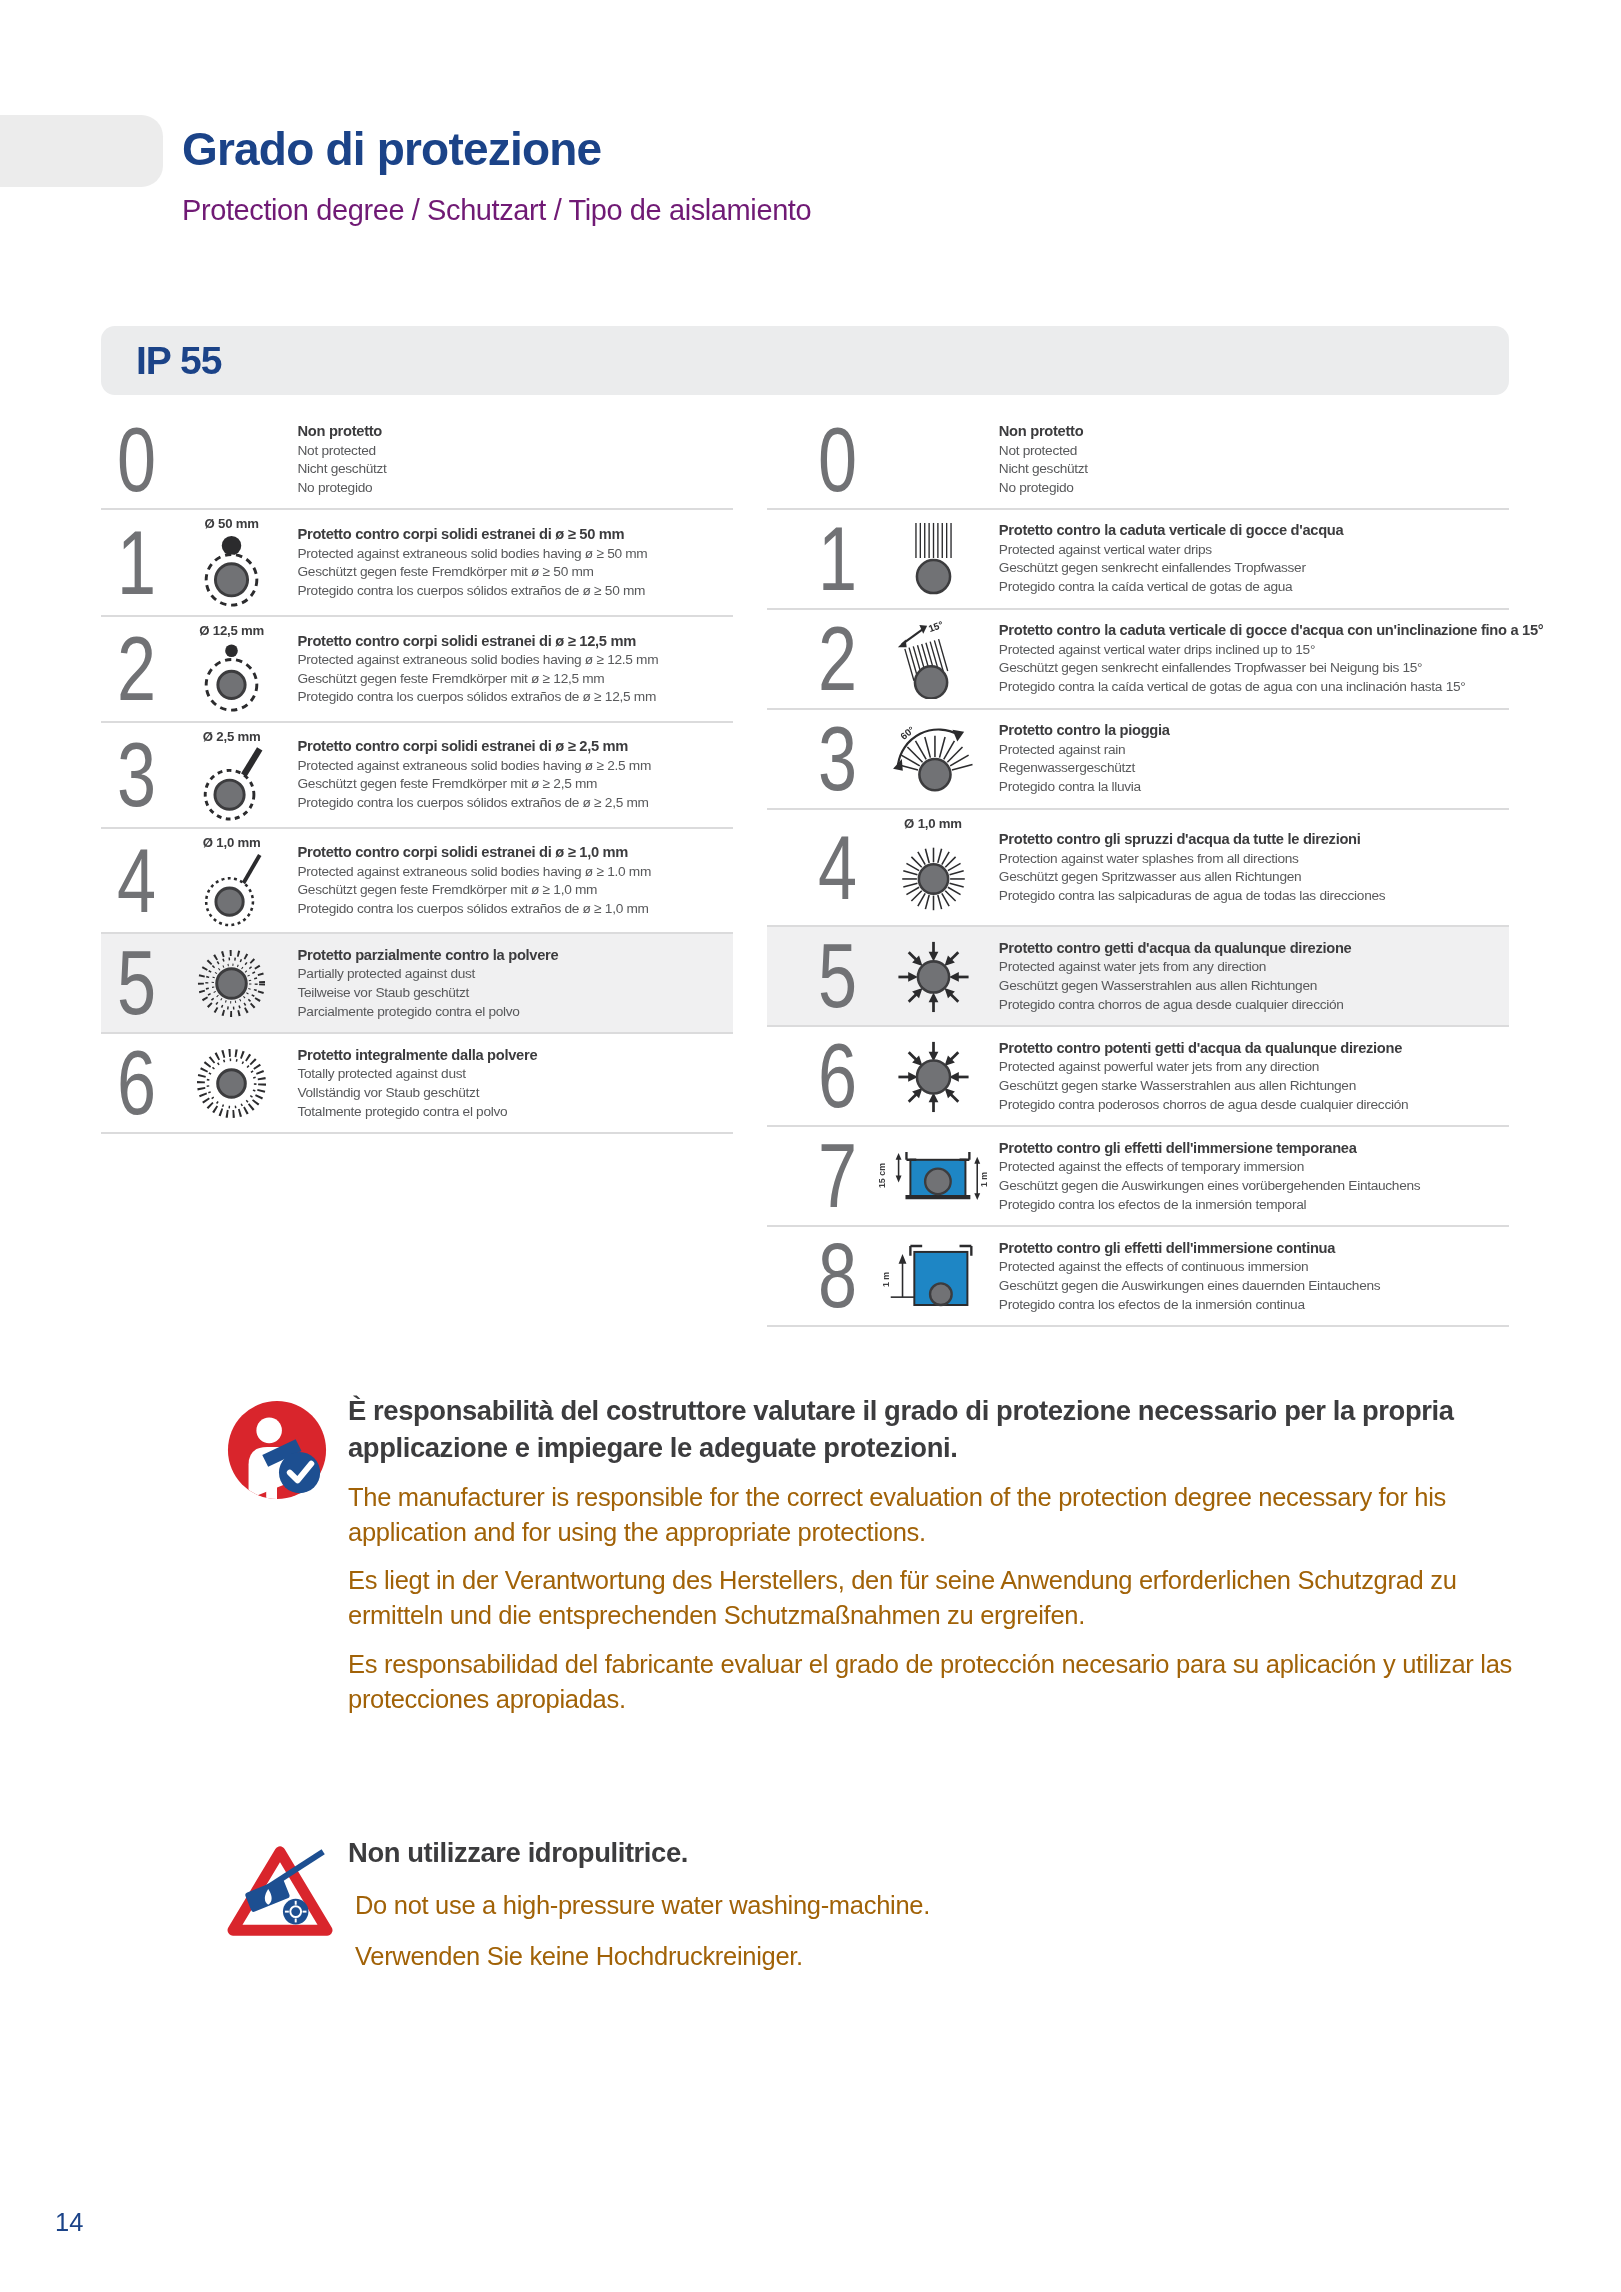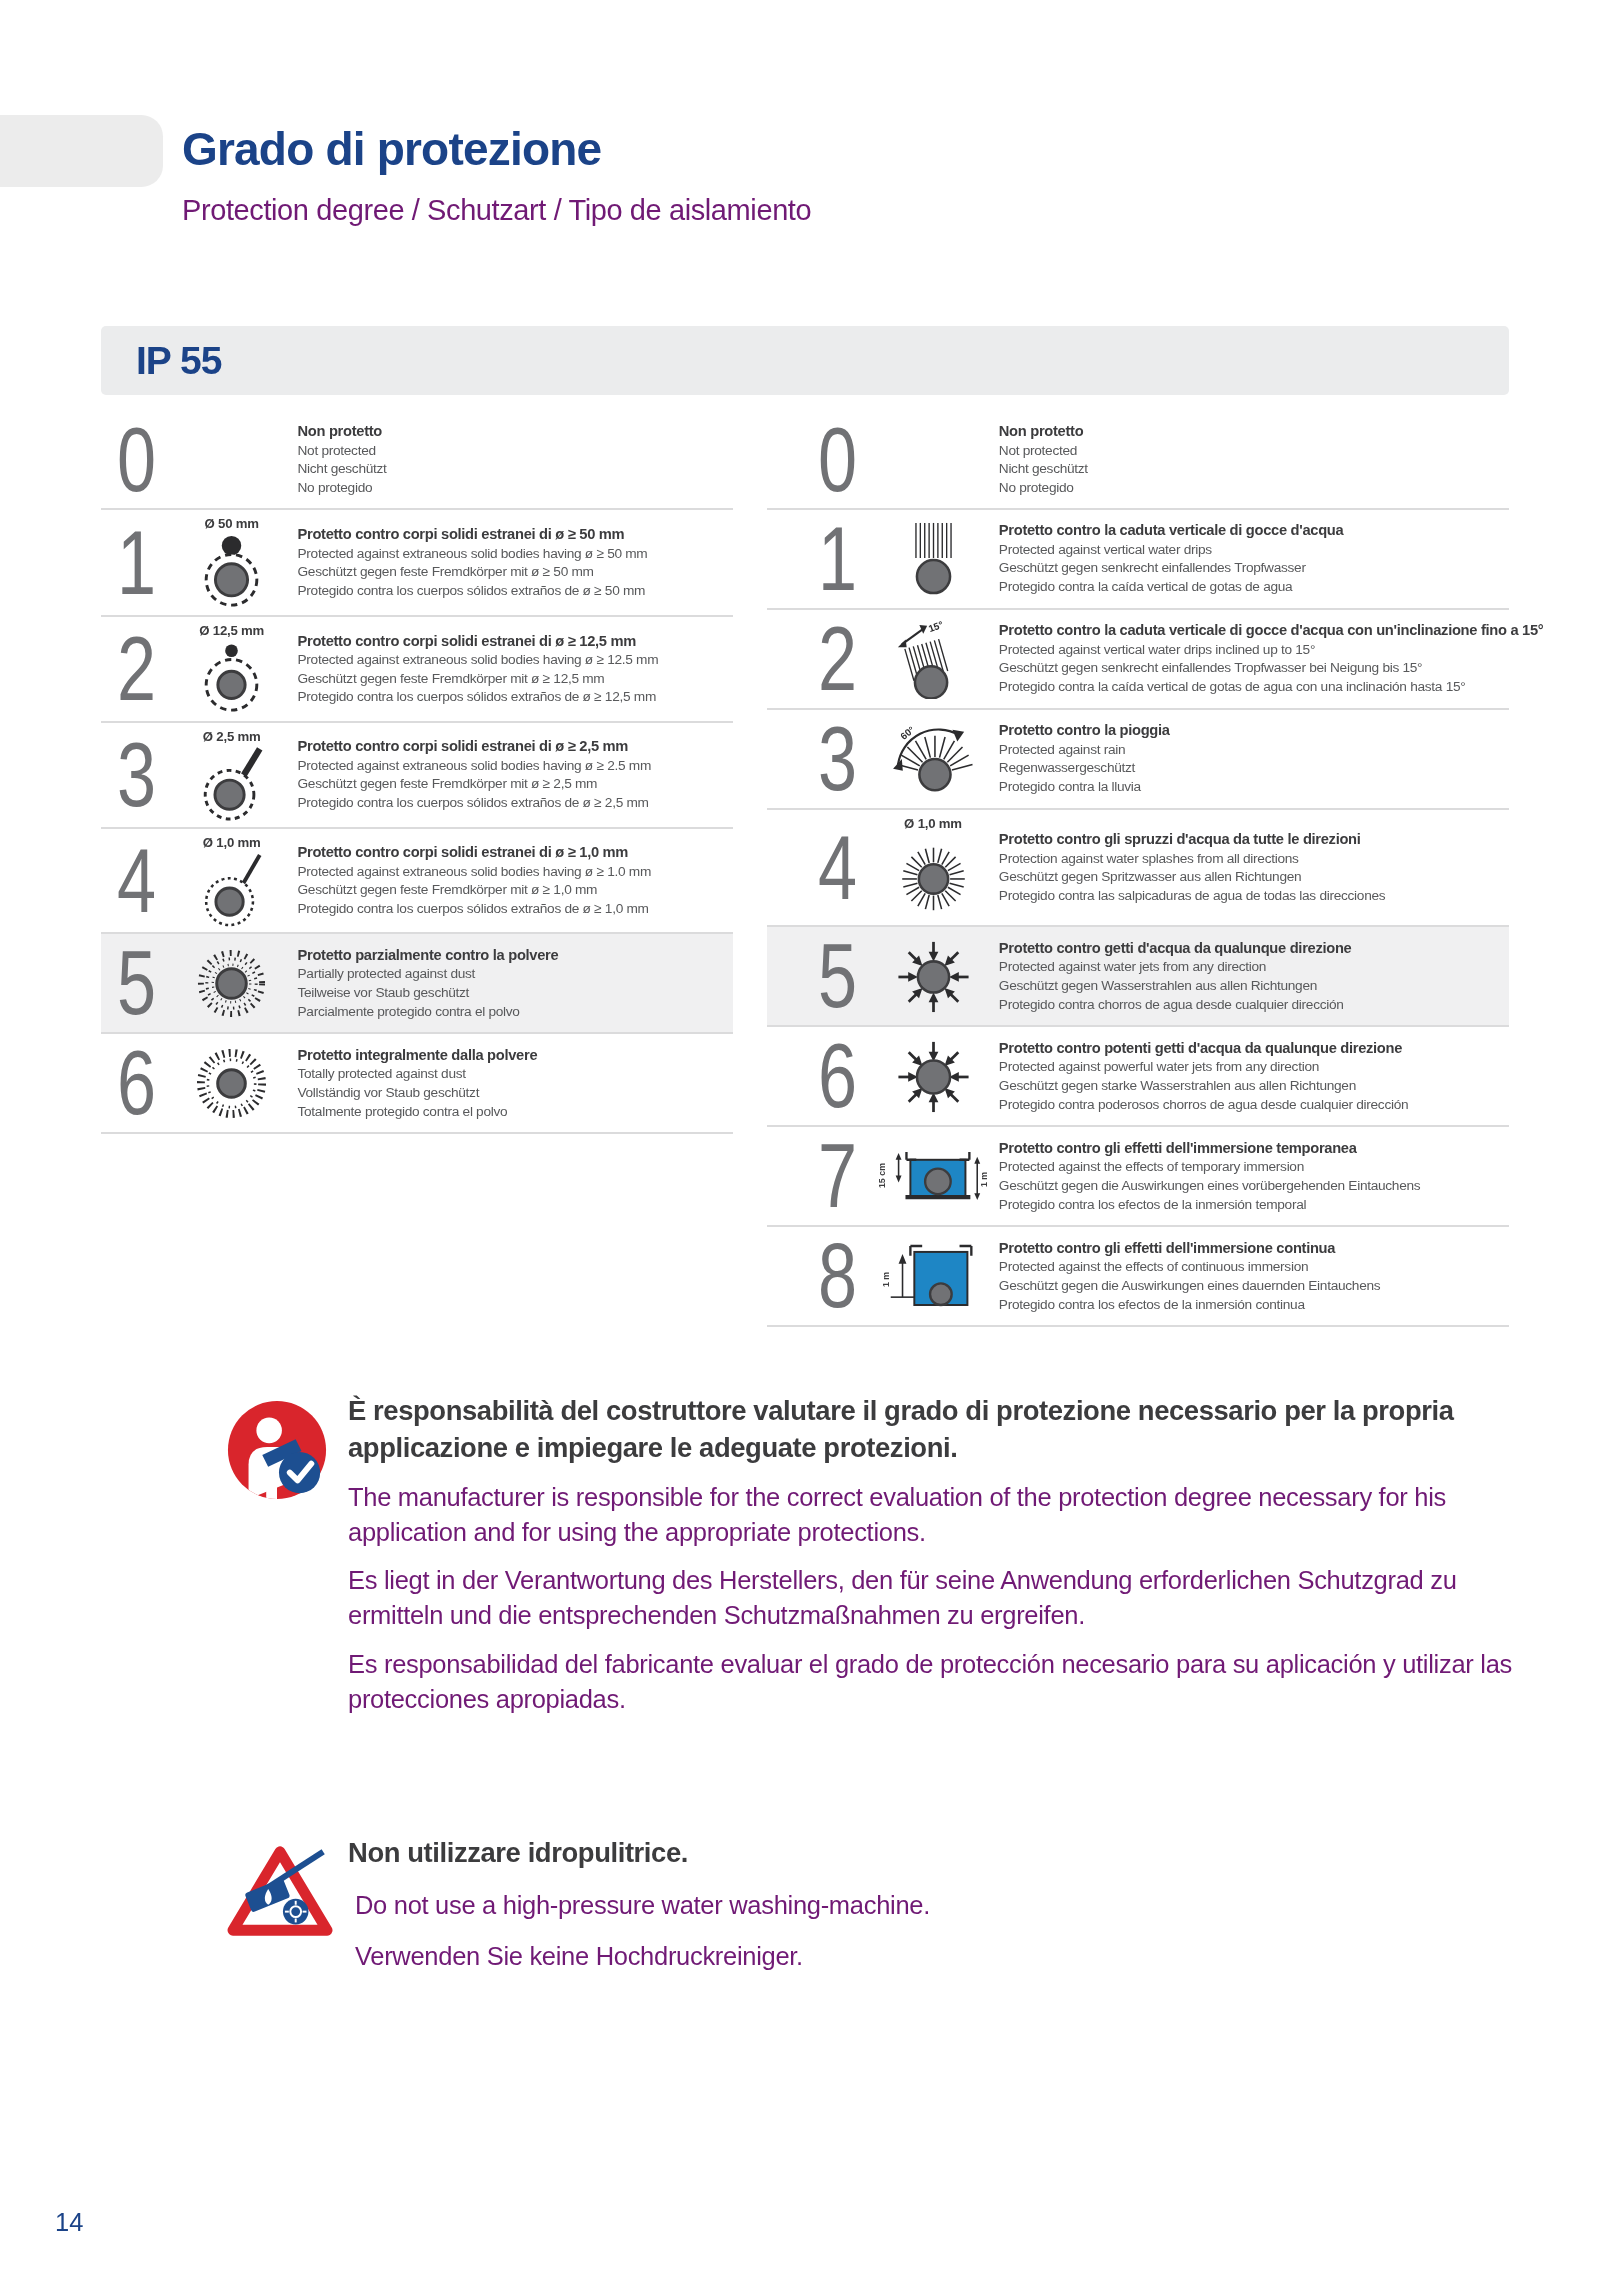--- a/index.html
+++ b/index.html
@@ -7,21 +7,21 @@
        font-family:"Liberation Sans",sans-serif;color:#58595b;overflow:hidden;}
 
   .side-tab{position:absolute;left:0;top:115px;width:163px;height:72px;
             background:#ececec;border-radius:0 21.6px 21.6px 0;}
   .title{position:absolute;left:182px;top:122px;font-size:46px;font-weight:bold;
          color:#1b4388;letter-spacing:-0.8px;}
   .subtitle{position:absolute;left:182px;top:194px;font-size:29px;color:#701a75;
             letter-spacing:-0.4px;}
 
   .ip-bar{position:absolute;left:101px;top:326px;width:1408px;height:69px;
-          background:#ebeced;border-radius:5px;display:flex;align-items:center;}
+          background:#ebeced;border-radius:14px;display:flex;align-items:center;}
   .ip-bar .ip{color:#1b4388;font-weight:bold;font-size:39px;margin-left:35px;letter-spacing:-1px;}
 
   .table{position:absolute;left:101px;top:412px;width:1408px;display:flex;gap:34px;align-items:flex-start;}
   .col{display:flex;flex-direction:column;}
   .col-left{width:632px;}
   .col-right{width:742px;}
   .row{display:flex;align-items:center;border-bottom:2px solid #dbdbdc;
        min-height:100px;box-sizing:border-box;padding:5.9px 0;}
   .row.first{min-height:86px;}
   .row.hl{background:#f0f0f1;}
@@ -36,21 +36,21 @@
   .iconbox svg{display:block;}
   .desc{flex:1;padding-left:7.8px;min-width:0;}
   .desc .it{font-size:14.7px;font-weight:bold;color:#3c3c3e;line-height:19.6px;
             letter-spacing:-0.3px;white-space:nowrap;}
   .desc .ln{font-size:13.7px;color:#58595b;line-height:18.6px;letter-spacing:-0.3px;white-space:nowrap;}
 
   .note{position:absolute;left:225px;}
   .note-icon{position:absolute;left:0;top:5.9px;}
   .note-body{margin-left:123px;width:1166px;}
   .note-it{font-size:27.4px;font-weight:bold;color:#3c3c3e;line-height:37px;letter-spacing:-0.4px;}
-  .note-p{font-size:25.5px;color:#701a75;line-height:35px;letter-spacing:-0.3px;margin-top:13.7px;}
+  .note-p{font-size:25.5px;color:#a16207;line-height:35px;letter-spacing:-0.3px;margin-top:13.7px;}
   .note1{top:1392px;}
   .note2{top:1834px;}
   .note2 .note-p{margin-top:16.7px;margin-left:7px;}
 
   .page-num{position:absolute;left:55px;top:2208px;font-size:25.5px;color:#1b4388;}
 </style>
 </head>
 <body>
 
 <div class="side-tab"></div>

